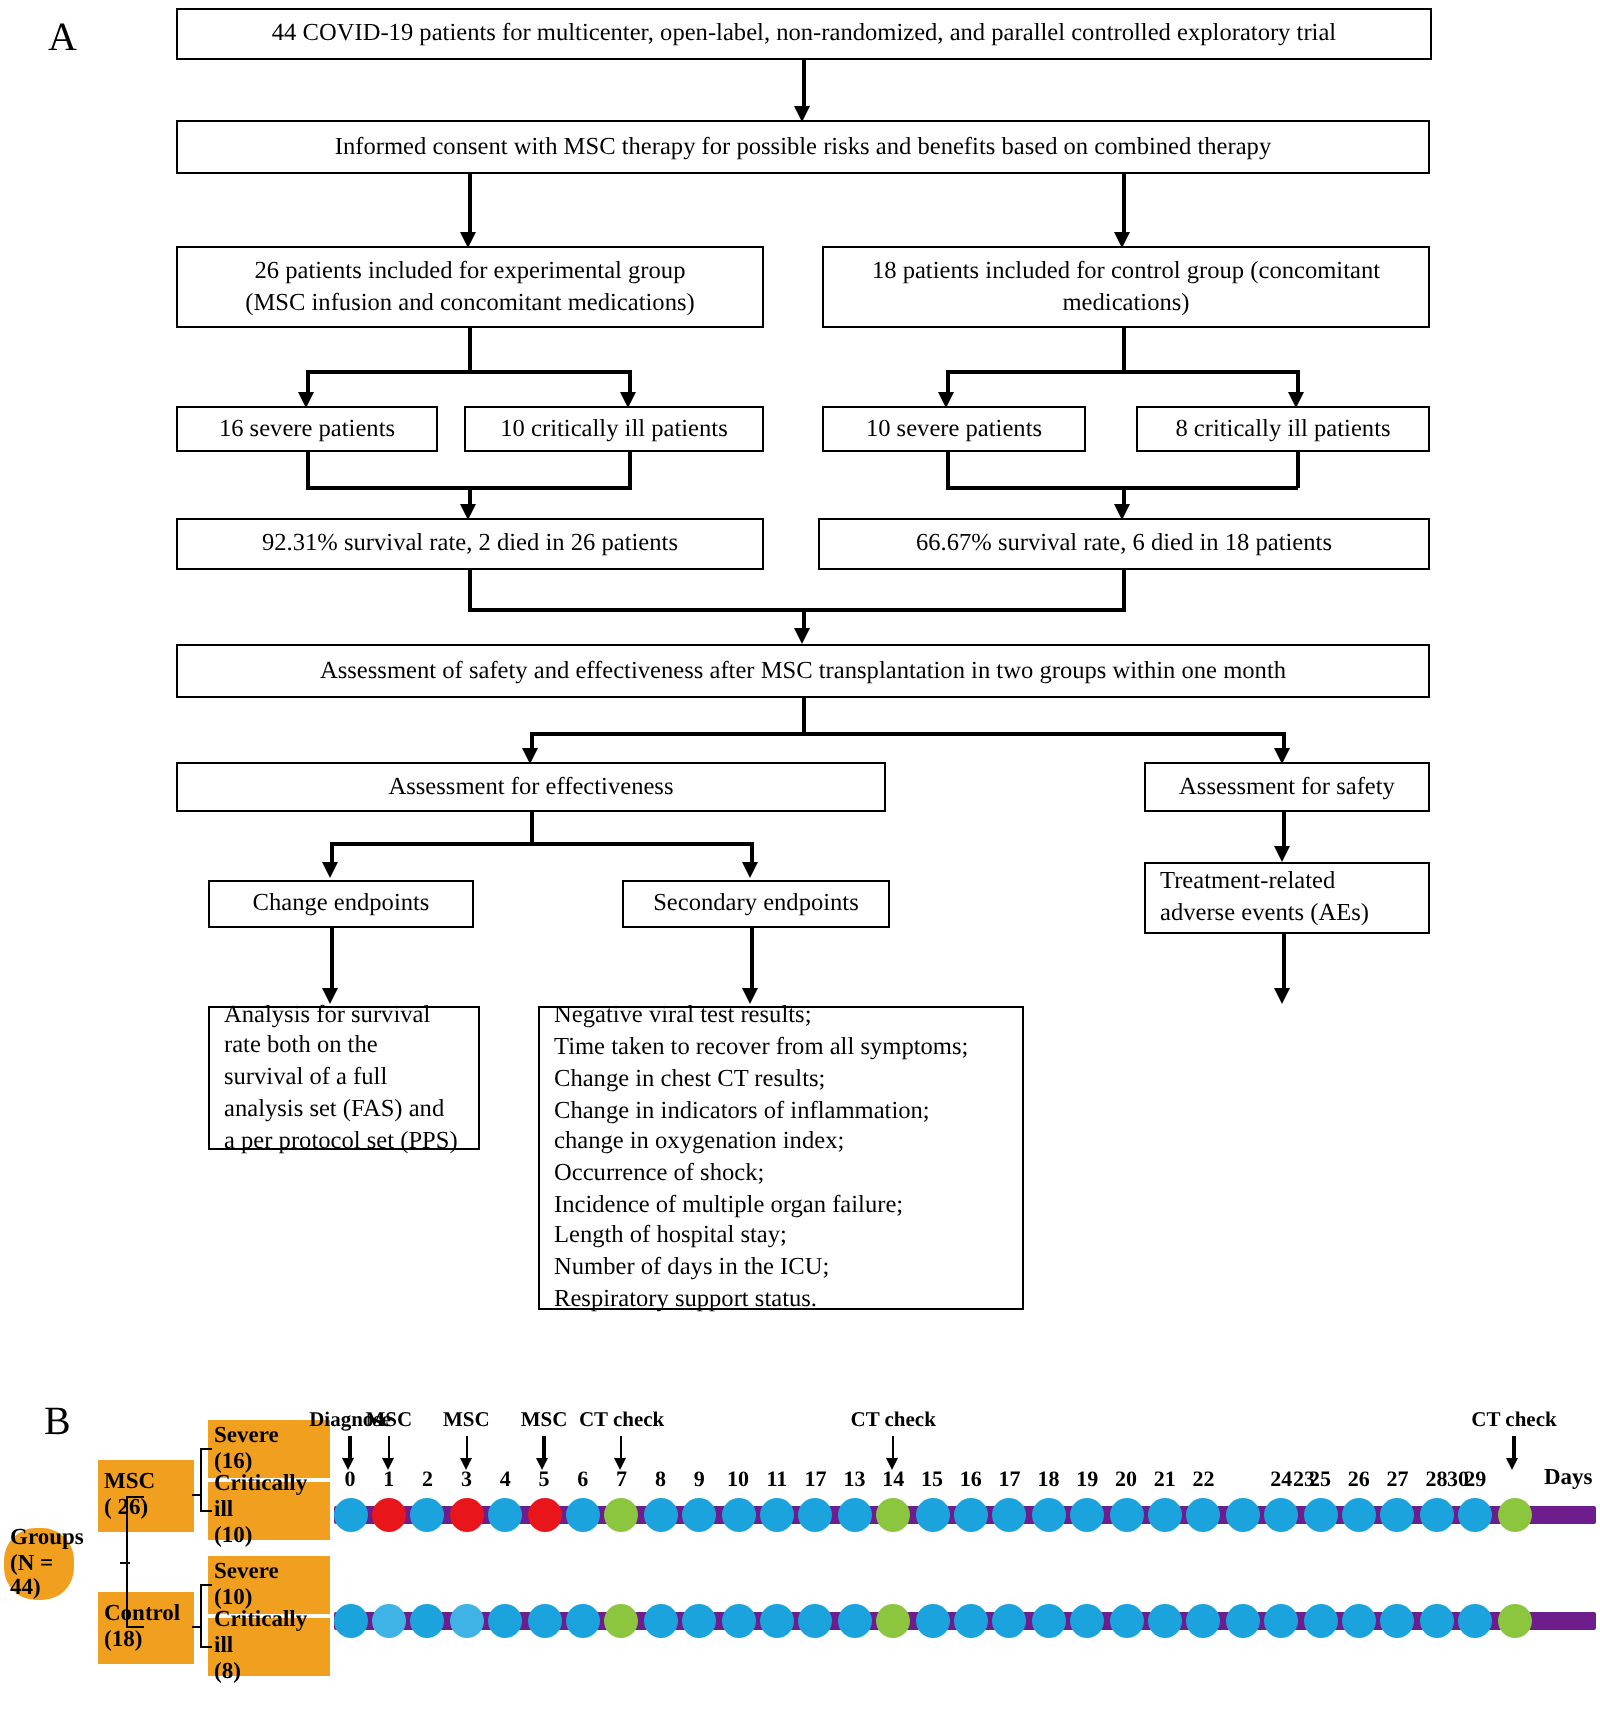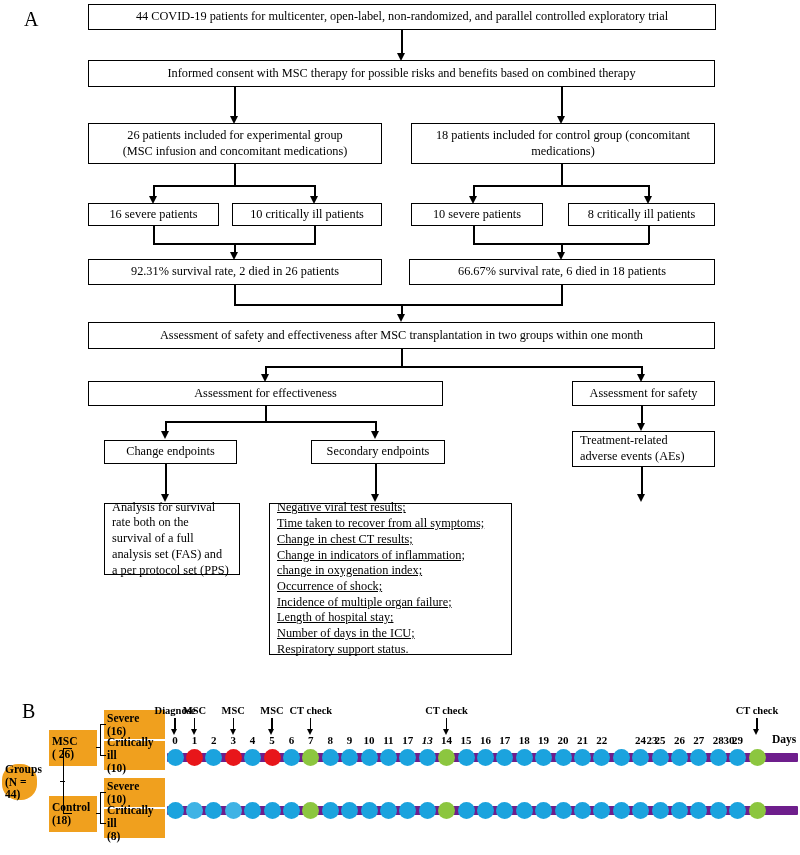--- a/index.html
+++ b/index.html
@@ -267,21 +267,21 @@
   <div class="vline" style="left:641px; top:467px; height:31px;"></div>
   <div class="arrowhead" style="left:637px; top:494px;"></div>
 
   <div class="node left-align" style="left:104px; top:503px; width:136px; height:72px;">
     <span class="inner">Analysis for survival
 rate both on the
 survival of a full
 analysis set (FAS) and
 a per protocol set (PPS)</span>
   </div>
-  <div class="node left-align" style="left:269px; top:503px; width:243px; height:152px;text-decoration:underline;">
+  <div class="node left-align" style="left:269px; top:503px; width:243px; height:152px;">
     <span class="inner">Negative viral test results;
 Time taken to recover from all symptoms;
 Change in chest CT results;
 Change in indicators of inflammation;
 change in oxygenation index;
 Occurrence of shock;
 Incidence of multiple organ failure;
 Length of hospital stay;
 Number of days in the ICU;
 Respiratory support status.</span>
@@ -342,21 +342,21 @@
       <div class="tl-num" style="left: 223.2px; top: 735px; width: 20px;">3</div>
       <div class="tl-num" style="left: 242.6px; top: 735px; width: 20px;">4</div>
       <div class="tl-num" style="left: 262px; top: 735px; width: 20px;">5</div>
       <div class="tl-num" style="left: 281.4px; top: 735px; width: 20px;">6</div>
       <div class="tl-num" style="left: 300.8px; top: 735px; width: 20px;">7</div>
       <div class="tl-num" style="left: 320.2px; top: 735px; width: 20px;">8</div>
       <div class="tl-num" style="left: 339.6px; top: 735px; width: 20px;">9</div>
       <div class="tl-num" style="left: 359px; top: 735px; width: 20px;">10</div>
       <div class="tl-num" style="left: 378.4px; top: 735px; width: 20px;">11</div>
       <div class="tl-num" style="left: 397.8px; top: 735px; width: 20px;">17</div>
-      <div class="tl-num" style="left: 417.2px; top: 735px; width: 20px; font-style: italic;">13</div>
+      <div class="tl-num" style="left: 417.2px; top: 735px; width: 20px;">13</div>
       <div class="tl-num" style="left: 436.6px; top: 735px; width: 20px;">14</div>
       <div class="tl-num" style="left: 456px; top: 735px; width: 20px;">15</div>
       <div class="tl-num" style="left: 475.4px; top: 735px; width: 20px;">16</div>
       <div class="tl-num" style="left: 494.8px; top: 735px; width: 20px;">17</div>
       <div class="tl-num" style="left: 514.2px; top: 735px; width: 20px;">18</div>
       <div class="tl-num" style="left: 533.6px; top: 735px; width: 20px;">19</div>
       <div class="tl-num" style="left: 553px; top: 735px; width: 20px;">20</div>
       <div class="tl-num" style="left: 572.4px; top: 735px; width: 20px;">21</div>
       <div class="tl-num" style="left: 591.8px; top: 735px; width: 20px;">22</div>
       <div class="tl-num" style="left: 642px; top: 735px; width: 20px;">23</div>

